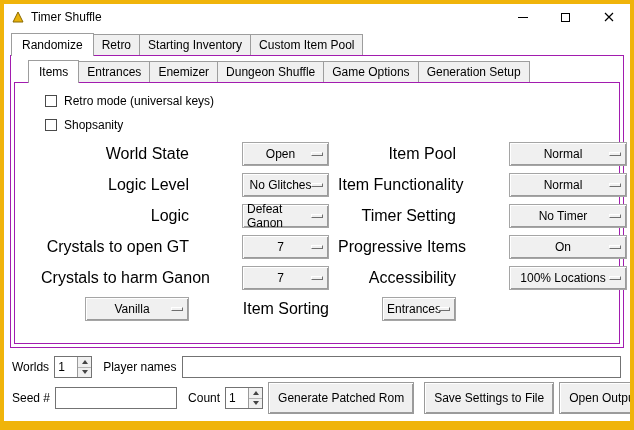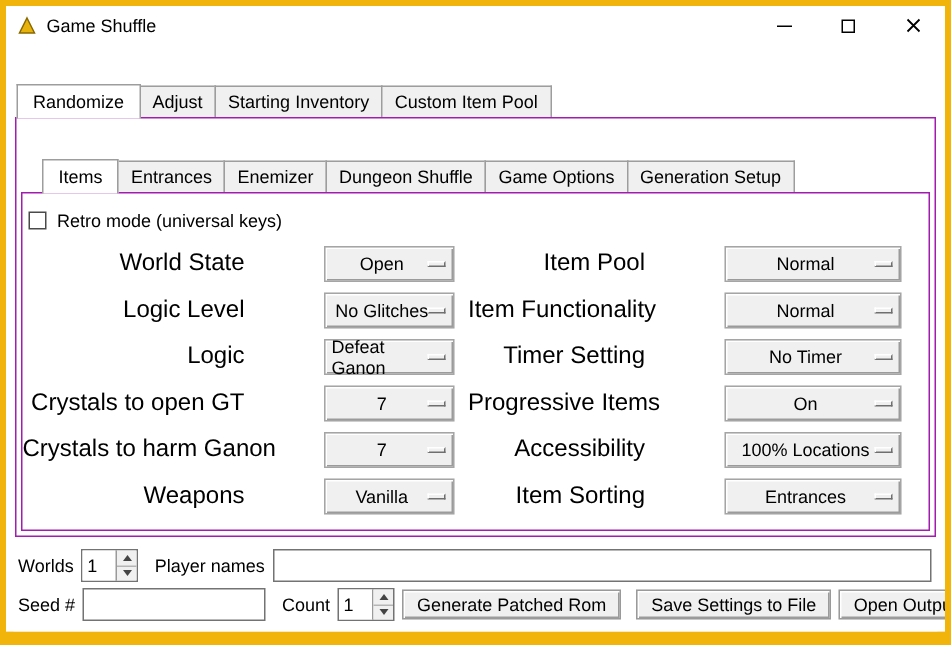--- a/index.html
+++ b/index.html
@@ -34,32 +34,31 @@
   
   .tabs { display:flex; align-items:flex-end; position:relative; z-index:2; padding-left:2px; }
   .tab {
     font-size:12px; color:#000;
     padding:3px 8px 3px 8px;
     background:#f0f0f0;
     border:1px solid #9d9d9d; border-bottom:none;
     margin-right:-1px;
     white-space:nowrap;
     cursor:default;
-    margin-top:23px;
   }
   .tab.selected {
     background:#fff;
     padding:4px 10px 4px 10px;
     margin-bottom:-1px;
     position:relative; z-index:5;
   }
   .pane { border:1px solid #a21caf; background:#fff; position:relative; z-index:1; }
   .main-pane { flex:1; margin:0 1px 3px 1px; padding:4px 3px 3px 3px; display:flex; flex-direction:column; min-height:0; }
   .sub-tabs { padding-left:14px; }
-  .sub-pane { flex:1; padding:8px 0; min-height:0; }
+  .sub-pane { flex:1; padding:8px 26px; min-height:0; }
   
   .check { display:flex; align-items:center; gap:7px; margin:3px 0 10px 4px; font-size:12px; cursor:default; }
   .chkbox { width:12px; height:12px; background:#fff; border:1px solid #4a4a4a; flex:0 0 12px; }
   
   .grid {
     display:grid;
     grid-template-columns: 148px 131px 118px 162px;
     column-gap:9px; row-gap:7px;
     margin-top:8px;
     align-items:center;
@@ -98,62 +97,62 @@
   .spin input {
     width:22px; border:none; font-size:12px; padding:1px 3px;
     font-family:inherit; outline:none;
   }
   .spin-btns { display:flex; flex-direction:column; width:14px; border-left:1px solid #9a9a9a; }
   .spin-up, .spin-down { flex:1; background:#f0f0f0; display:flex; align-items:center; justify-content:center; cursor:default; }
   .spin-up { border-bottom:1px solid #b5b5b5; }
   .spin-up::after { content:""; border-left:3px solid transparent; border-right:3px solid transparent; border-bottom:4px solid #444; }
   .spin-down::after { content:""; border-left:3px solid transparent; border-right:3px solid transparent; border-top:4px solid #444; }
   .btn {
-    height:20px;
+    height:32px;
     background:#f0f0f0;
     border:1px solid #9a9a9a;
     box-shadow: inset 1px 1px 0 #fff, inset -1px -1px 0 #9b9b9b;
     font-size:12px; font-family:inherit; color:#000;
     padding:0 9px; white-space:nowrap; cursor:default;
   }
   .spacer { flex:1; }
   .gap8 { margin-left:6px;text-align:center; }
 </style>
 </head>
 <body>
 
 <div class="window">
 
   <div class="titlebar">
     <span style="display:flex;">
       <svg width="14" height="14" viewBox="0 0 14 14">
           <path d="M7 2 L12 12 H2 Z" fill="#e8b20c" stroke="#8a6a00" stroke-width="1"></path>
         </svg>
     </span>
-    <span class="title">Game Shuffle</span>
+    <span class="title">Timer Shuffle</span>
     <div class="win-controls">
       <div class="wbtn">
         <span class="min-glyph"></span>
       </div>
       <div class="wbtn">
         <span class="max-glyph"></span>
       </div>
       <div class="wbtn">
         <svg width="10" height="10" viewBox="0 0 10 10">
             <path d="M1 1 L9 9 M9 1 L1 9" stroke="#000" stroke-width="1.2" fill="none"></path>
           </svg>
       </div>
     </div>
   </div>
 
   <div class="wbody">
 
     <div class="tabs">
       <div class="tab selected">Randomize</div>
-      <div class="tab">Adjust</div>
+      <div class="tab">Retro</div>
       <div class="tab">Starting Inventory</div>
       <div class="tab">Custom Item Pool</div>
     </div>
 
     <div class="pane main-pane">
 
       <div class="tabs sub-tabs">
         <div class="tab selected">Items</div>
         <div class="tab">Entrances</div>
         <div class="tab">Enemizer</div>
@@ -161,20 +160,24 @@
         <div class="tab">Game Options</div>
         <div class="tab">Generation Setup</div>
       </div>
 
       <div class="pane sub-pane">
 
         <div class="check">
           <span class="chkbox"></span>
           <span>Retro mode (universal keys)</span>
         </div>
+        <div class="check">
+          <span class="chkbox"></span>
+          <span>Shopsanity</span>
+        </div>
 
         <div class="grid">
 
           <div class="flabel">World State</div>
           <div class="dropdown">
             <span>Open</span>
             <span class="ind"></span>
           </div>
           <div class="flabel">Item Pool</div>
           <div class="dropdown">
@@ -219,21 +222,20 @@
           <div class="dropdown">
             <span>7</span>
             <span class="ind"></span>
           </div>
           <div class="flabel">Accessibility</div>
           <div class="dropdown">
             <span>100% Locations</span>
             <span class="ind"></span>
           </div>
 
-          <div class="flabel">Weapons</div>
           <div class="dropdown">
             <span>Vanilla</span>
             <span class="ind"></span>
           </div>
           <div class="flabel">Item Sorting</div>
           <div class="dropdown">
             <span>Entrances</span>
             <span class="ind"></span>
           </div>
 

